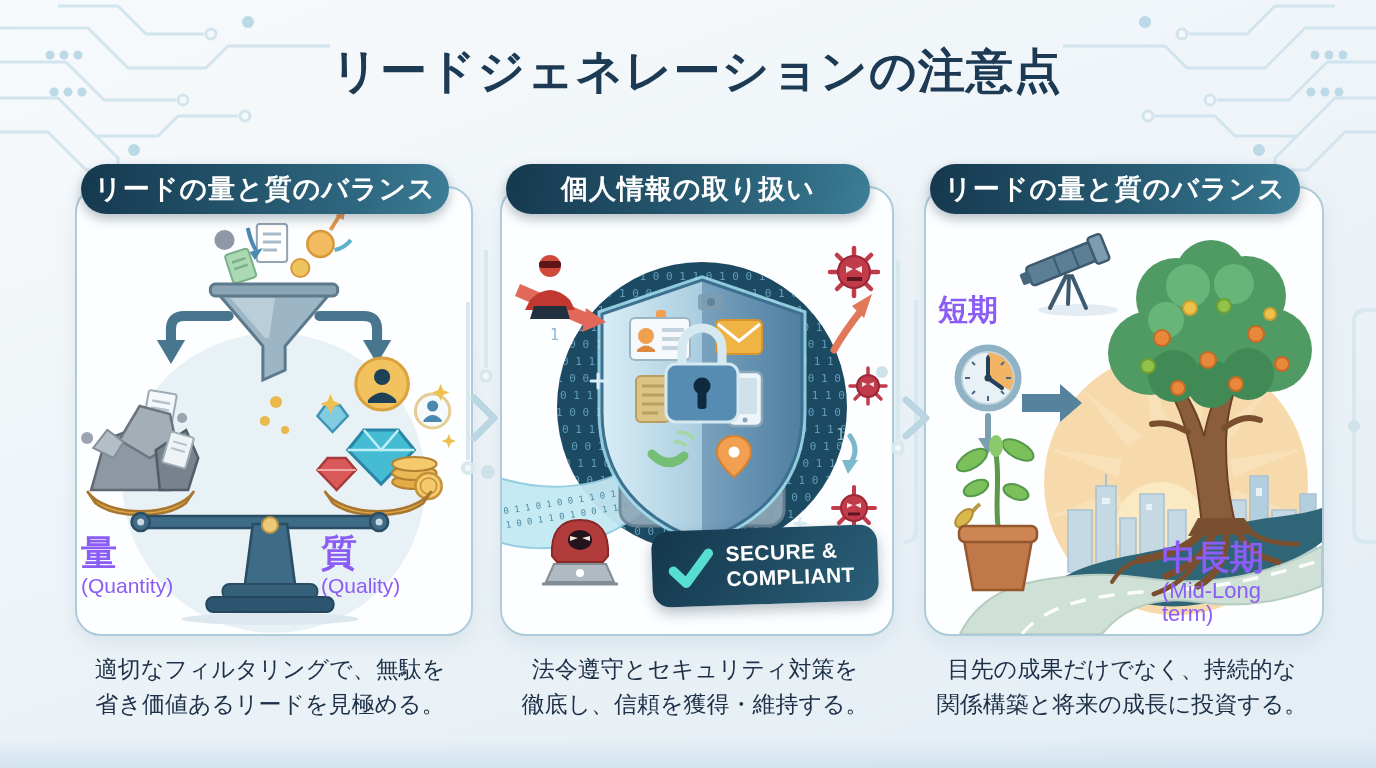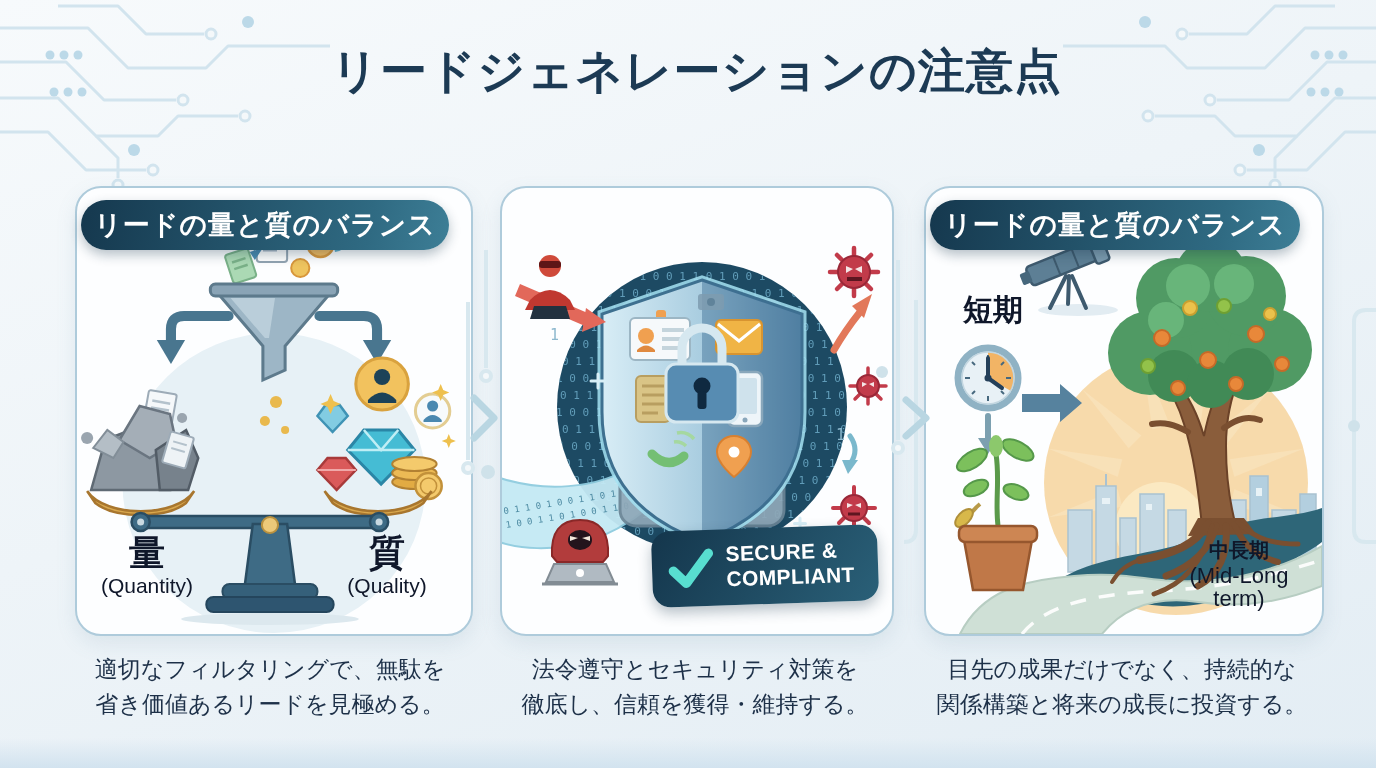--- a/index.html
+++ b/index.html
@@ -21,30 +21,30 @@
     border:2.5px solid #aecbdb; border-radius:26px;
     box-shadow:0 8px 20px rgba(100,140,165,.13); }
   .card.p1 { left:75px;  width:394px; }
   .card.p2 { left:500px; width:390px; }
   .card.p3 { left:924px; width:396px; }
   .pill { position:absolute; top:-24px; left:4px; width:calc(100% - 26px); height:50px;
     border-radius:26px;
     background:linear-gradient(100deg,#15384e 0%,#2f6a82 78%,#3d7e96 100%);
     color:#fff; font-size:27px; font-weight:800; letter-spacing:1px;
     display:flex; align-items:center; justify-content:center;
-    box-shadow:0 5px 12px rgba(20,50,70,.3); z-index:4; white-space:nowrap;margin-top:36px; }
+    box-shadow:0 5px 12px rgba(20,50,70,.3); z-index:4; white-space:nowrap; }
   .illus { position:absolute; left:0; top:0; width:100%; height:100%; }
-  .fig-label { position:absolute; text-align:center; z-index:3; color:#0f172a; line-height:1.05; }
+  .fig-label { position:absolute; z-index:3; color:#8b5cf6; line-height:1.05; }
   .jp-big { display:block; font-size:36px; font-weight:800; }
   .en-small { display:block; font-size:21px; font-weight:400; margin-top:3px; }
   .lbl-quantity { left:4px;  top:346px; width:132px; }
   .lbl-quality  { left:244px; top:346px; width:132px; }
   .lbl-short { left:12px; top:106px; width:110px; font-size:30px; font-weight:800; }
   .lbl-midlong { left:236px; top:352px; width:154px; }
-  .lbl-midlong .jp-big { font-size:20px; }
+  .lbl-midlong .jp-big { font-size:34px; }
   .lbl-midlong .en-small { font-size:22px; }
   .secure-badge { position:absolute; left:150px; top:340px; width:226px; height:76px;
     border-radius:18px; background:linear-gradient(125deg,#14364c 0%,#2a6078 100%);
     display:flex; align-items:center; gap:12px; padding:0 16px; box-sizing:border-box;
     transform:rotate(-2deg); box-shadow:0 6px 14px rgba(20,50,70,.3); z-index:5; }
   .badge-text { display:flex; flex-direction:column; color:#fff; font-weight:800;
     font-size:21px; letter-spacing:.4px; line-height:1.18; }
   .desc { position:absolute; top:652px; text-align:center; color:#1d3048;
     font-size:23px; font-weight:400; line-height:1.5; z-index:2; }
   .desc.d1 { left:60px;  width:420px; }
@@ -236,20 +236,21 @@
       <span class="jp-big">量</span>
       <span class="en-small">(Quantity)</span>
     </div>
     <div class="fig-label lbl-quality">
       <span class="jp-big">質</span>
       <span class="en-small">(Quality)</span>
     </div>
   </section>
 
   <section class="card p2">
+    <div class="pill">個人情報の取り扱い</div>
     <svg class="illus" viewBox="0 0 390 446" preserveAspectRatio="none">
       <defs>
         <clipPath id="circ2">
             <circle cx="200" cy="219" r="145"></circle>
           </clipPath>
         <linearGradient id="shieldg" x1="0" y1="0" x2="1" y2="0">
           <stop offset="0" stop-color="#d8edf6"></stop>
           <stop offset="0.5" stop-color="#a9cde0"></stop>
           <stop offset="1" stop-color="#5e8cac"></stop>
         </linearGradient>

